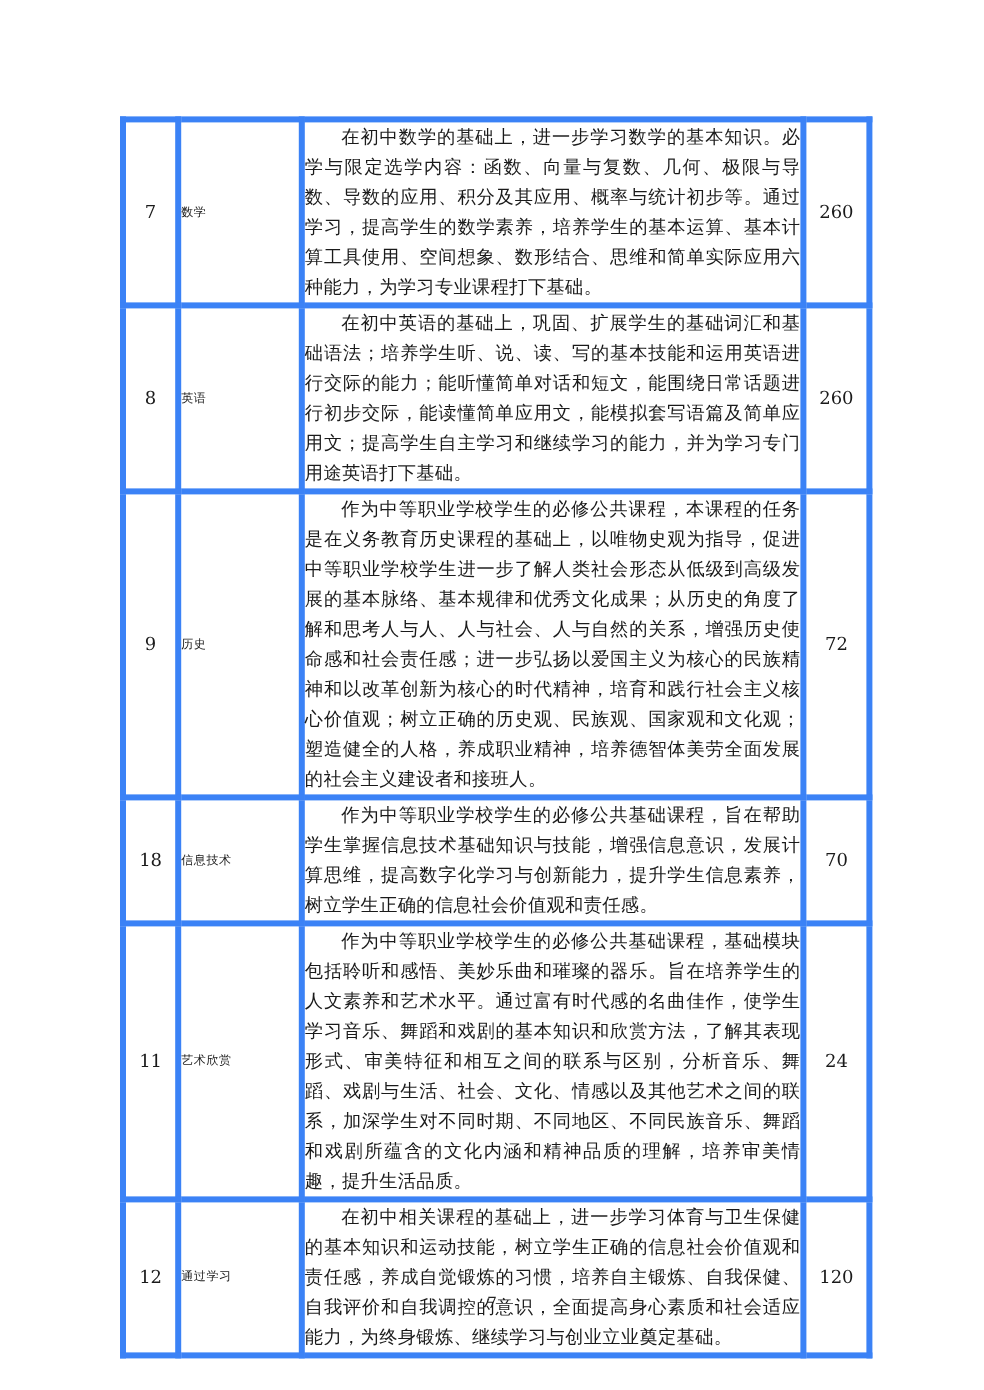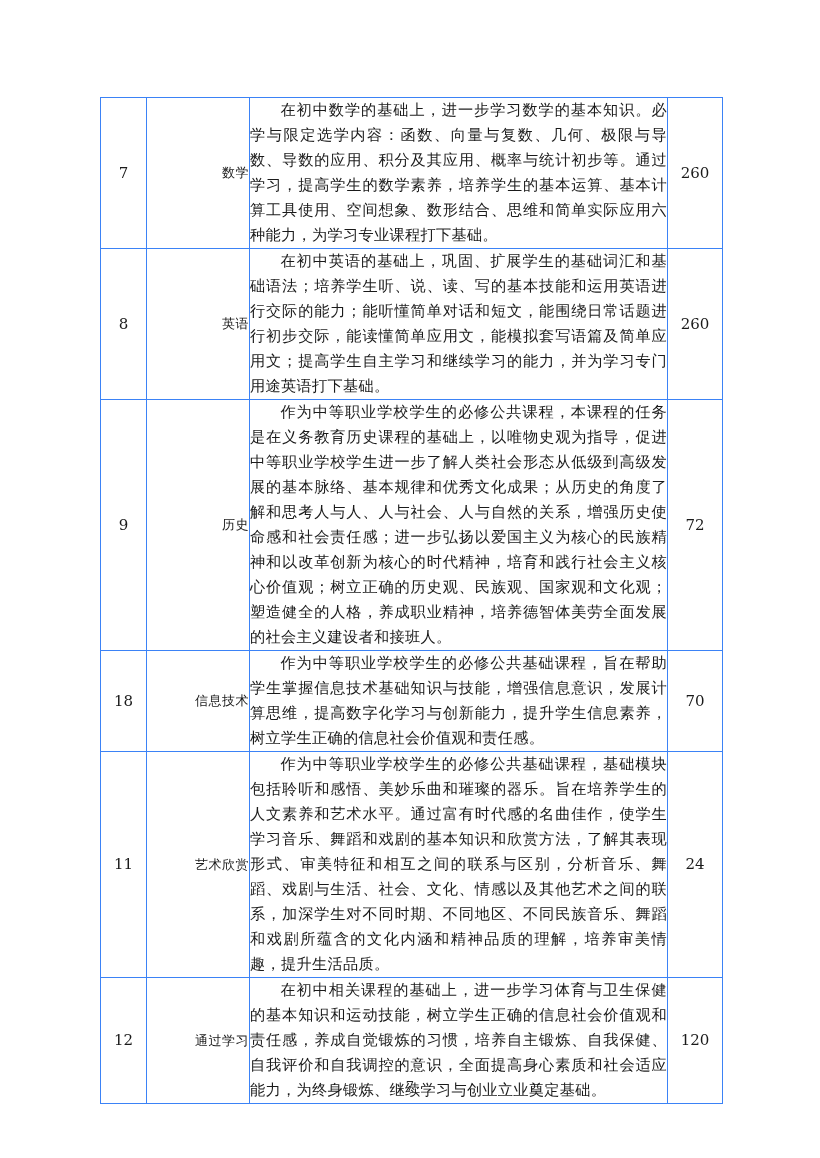--- a/index.html
+++ b/index.html
@@ -35,42 +35,42 @@
 
   
   table.course-table {
     width: 622px;
     border-collapse: collapse;
     table-layout: fixed;
     background: #fff;
   }
   table.course-table td,
   table.course-table th {
-    border: 1px solid #3b82f6;
+    border: 5px solid #3b82f6;
     padding: 0;
     vertical-align: middle;
     font-weight: normal;
   }
 
   col.c-idx    { width: 46px; }
   col.c-name   { width: 103px; }
   col.c-desc   { width: 418px; }
   col.c-hours  { width: 55px; }
 
   .cell-idx,
   .cell-hours {
     text-align: center;
     font-family: "DejaVu Serif", "Liberation Serif", serif;
     font-size: 15px;
     line-height: 1.5;
     padding: 4px 2px;
   }
   .cell-name {
-    text-align: right;
-    font-size: 13px;
+    text-align: left;
+    font-size: 10px;
     line-height: 1.5;
     padding: 4px 2px;
     letter-spacing: 0.5px;
   }
   .cell-desc {
     font-size: 15.2px;
     line-height: 25px;
     padding: 7px 9px 8px 9px;
     text-align: justify;
     text-justify: inter-ideograph;

